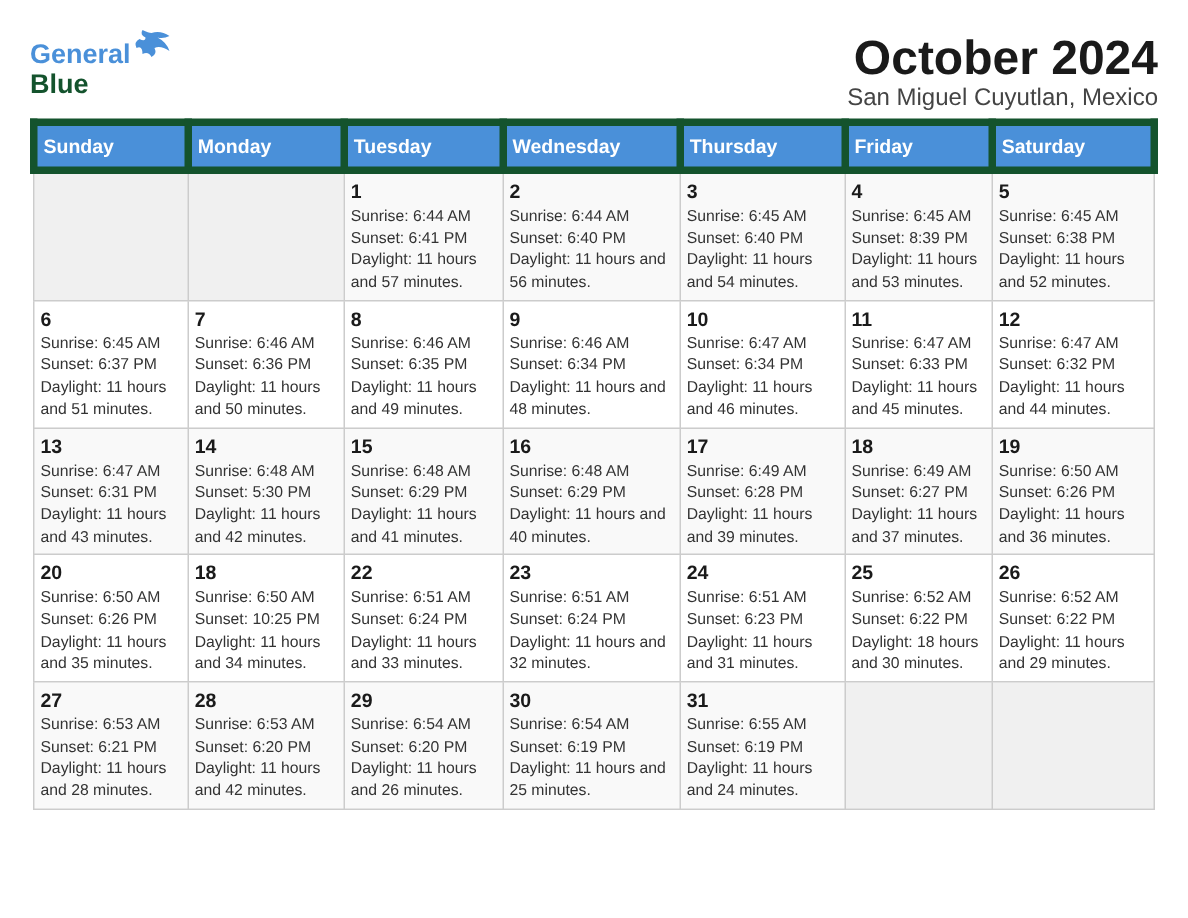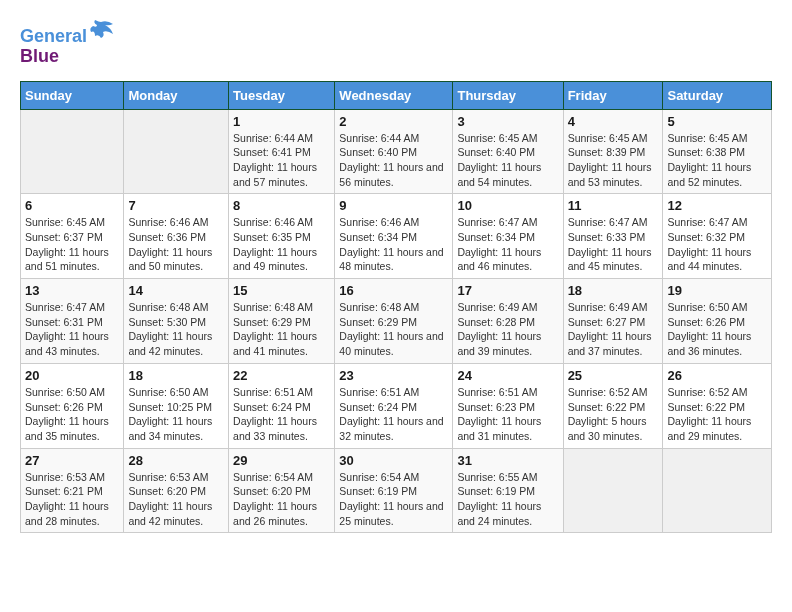--- a/index.html
+++ b/index.html
@@ -7,21 +7,21 @@
       font-family: Arial, sans-serif;
       background: #fff;
       width: 792px;
       min-height: 612px;
       padding: 20px;
     }
     .header {
       display: flex;
       justify-content: space-between;
       align-items: flex-start;
-      margin-bottom: 14px;
+      margin-bottom: 4px;
     }
     .logo {
       display: flex;
       align-items: center;
       gap: 4px;
     }
     .logo-text {
       font-size: 18px;
       font-weight: bold;
       color: #1a1a1a;
@@ -52,21 +52,21 @@
       border-collapse: collapse;
       font-size: 11px;
     }
     thead tr th {
       background: #4a90d9;
       color: #fff;
       padding: 6px 4px;
       text-align: left;
       font-size: 13px;
       font-weight: bold;
-      border: 1px solid #14532d;
+      border: 5px solid #14532d;
     }
     tbody tr td {
       border: 1px solid #ccc;
       padding: 4px 4px;
       vertical-align: top;
       min-height: 80px;
       background: #fff;
     }
     tbody tr:nth-child(odd) td {
       background: #f9f9f9;
@@ -89,24 +89,26 @@
   </style>
 </head>
 <body>
 
 <div class="header">
   <div class="logo">
     <div class="logo-text">
       <div><span>General</span><svg class="logo-bird" viewBox="0 0 28 22">
             <path d="M14 2 Q20 0 26 4 Q22 6 18 5 Q24 8 26 14 Q20 10 16 12 Q18 16 14 18 Q12 14 8 16 Q8 10 4 12 Q2 8 6 6 Q10 8 10 5 Q6 3 8 0 Q12 2 14 2Z" fill="#4a90d9"></path>
           </svg></div>
-      <div style="color:#701a75;">Blue</div>
+      <div style="color:#14532d;">Blue</div>
     </div>
   </div>
   <div class="title-block">
+    <h1>October 2024</h1>
+    <h2>San Miguel Cuyutlan, Mexico</h2>
   </div>
 </div>
 
 <table>
   <thead>
     <tr>
     <th>Sunday</th>
         <th>Monday</th>
         <th>Tuesday</th>
         <th>Wednesday</th>
@@ -315,21 +317,21 @@
           <span>Sunrise: 6:51 AM</span><br>
           <span>Sunset: 6:23 PM</span><br>
           <span>Daylight: 11 hours and 31 minutes.</span>
         </div>
         </td>
         <td>
           <span class="day-num">25</span>
         <div class="day-info">
           <span>Sunrise: 6:52 AM</span><br>
           <span>Sunset: 6:22 PM</span><br>
-          <span>Daylight: 5 hours and 30 minutes.</span>
+          <span>Daylight: 18 hours and 30 minutes.</span>
         </div>
         </td>
         <td>
           <span class="day-num">26</span>
         <div class="day-info">
           <span>Sunrise: 6:52 AM</span><br>
           <span>Sunset: 6:22 PM</span><br>
           <span>Daylight: 11 hours and 29 minutes.</span>
         </div>
         </td>

